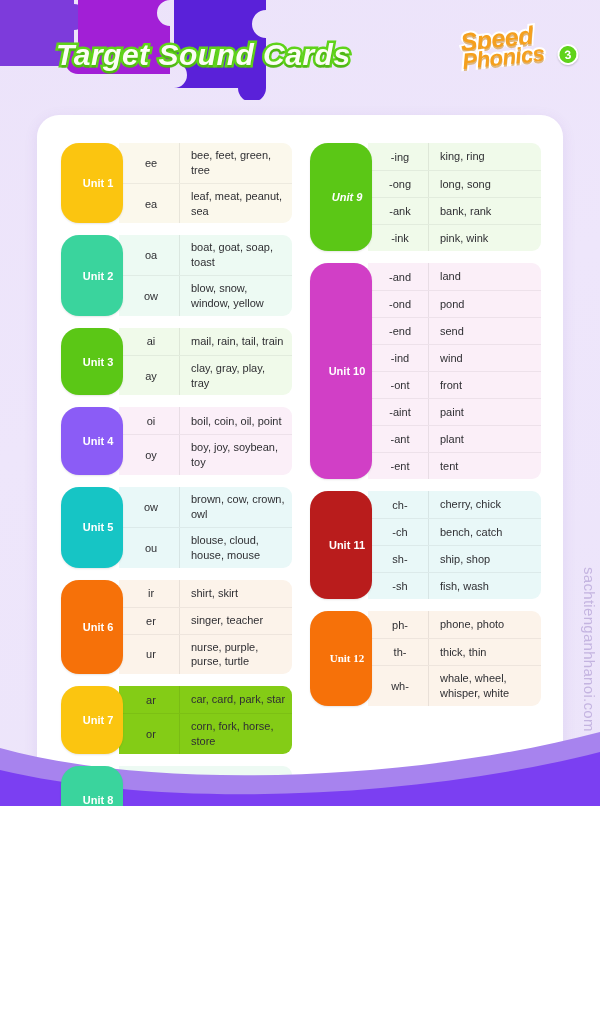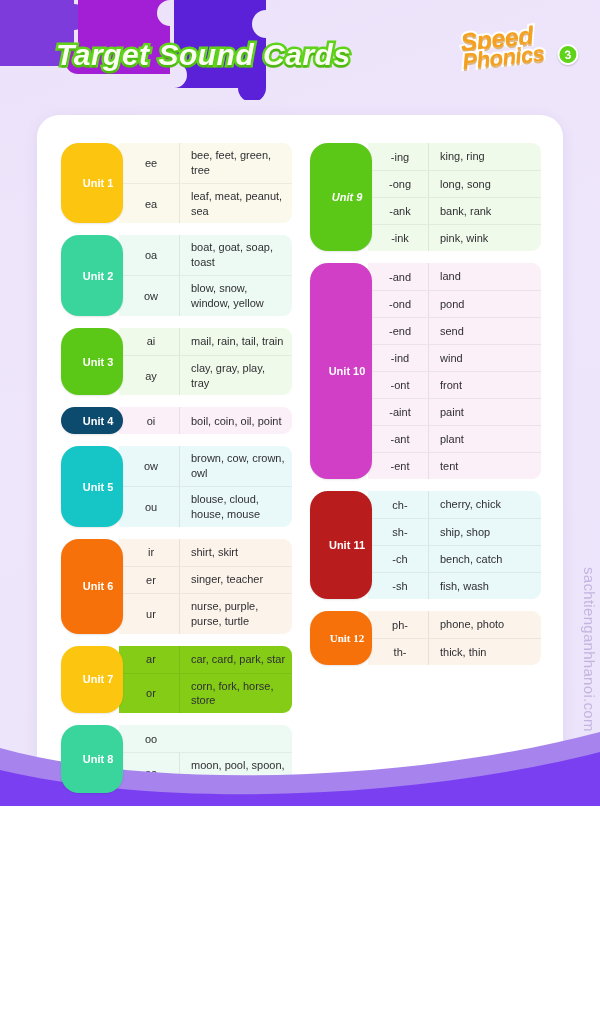--- a/index.html
+++ b/index.html
@@ -171,26 +171,30 @@
                 <div class="snd">ai</div>
                 <div class="wrd">mail, rain, tail, train</div>
               </div>
               <div class="row">
                 <div class="snd">ay</div>
                 <div class="wrd">clay, gray, play, tray</div>
               </div>
             </div>
           </div>
           <div class="unit">
-            <div class="tab" style="background: #0c4a6e;">Unit 4</div>
+            <div class="tab" style="background: #8b5cf6;">Unit 4</div>
             <div class="rows" style="background: rgb(251, 239, 248);">
               <div class="row">
                 <div class="snd">oi</div>
                 <div class="wrd">boil, coin, oil, point</div>
               </div>
+              <div class="row">
+                <div class="snd">oy</div>
+                <div class="wrd">boy, joy, soybean, toy</div>
+              </div>
             </div>
           </div>
           <div class="unit">
             <div class="tab" style="background: rgb(22, 197, 197);">Unit 5</div>
             <div class="rows" style="background: rgb(233, 248, 248);">
               <div class="row">
                 <div class="snd">ow</div>
                 <div class="wrd">brown, cow, crown, owl</div>
               </div>
               <div class="row">
@@ -302,43 +306,47 @@
             </div>
           </div>
           <div class="unit">
             <div class="tab" style="background: #b91c1c;">Unit 11</div>
             <div class="rows" style="background: rgb(233, 248, 248);">
               <div class="row">
                 <div class="snd">ch-</div>
                 <div class="wrd">cherry, chick</div>
               </div>
               <div class="row">
+                <div class="snd">-ch</div>
+                <div class="wrd">bench, catch</div>
+              </div>
+              <div class="row">
                 <div class="snd">sh-</div>
                 <div class="wrd">ship, shop</div>
               </div>
               <div class="row">
-                <div class="snd">-ch</div>
-                <div class="wrd">bench, catch</div>
-              </div>
-              <div class="row">
                 <div class="snd">-sh</div>
                 <div class="wrd">fish, wash</div>
               </div>
             </div>
           </div>
           <div class="unit">
             <div class="tab" style="background: rgb(246, 113, 9); font-family: Liberation Serif, serif;">Unit 12</div>
             <div class="rows" style="background: rgb(252, 243, 234);">
               <div class="row">
                 <div class="snd">ph-</div>
                 <div class="wrd">phone, photo</div>
               </div>
               <div class="row">
                 <div class="snd">th-</div>
                 <div class="wrd">thick, thin</div>
+              </div>
+              <div class="row">
+                <div class="snd">wh-</div>
+                <div class="wrd">whale, wheel, whisper, white</div>
               </div>
             </div>
           </div>
         </div>
     </div>
 
     <div class="illus">
       <svg viewBox="0 0 526 170" preserveAspectRatio="xMidYMax meet">
 
         <ellipse cx="78" cy="150" rx="34" ry="6" fill="#e7e4ef" opacity=".8"></ellipse>

